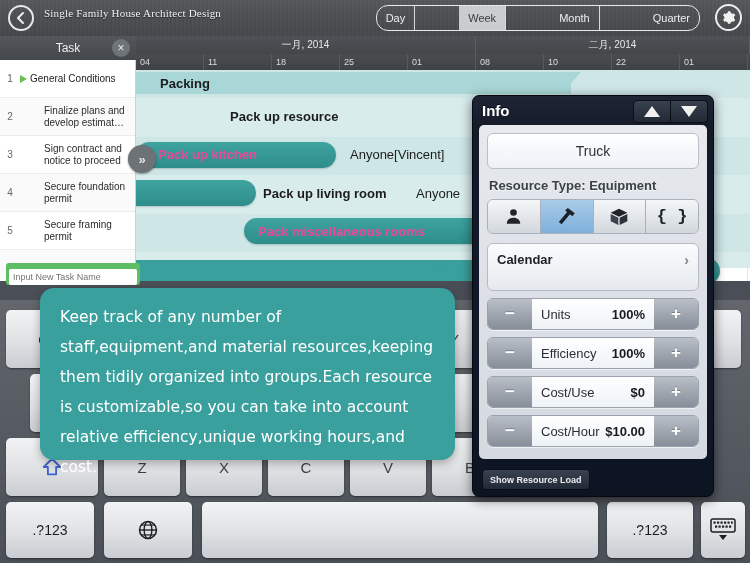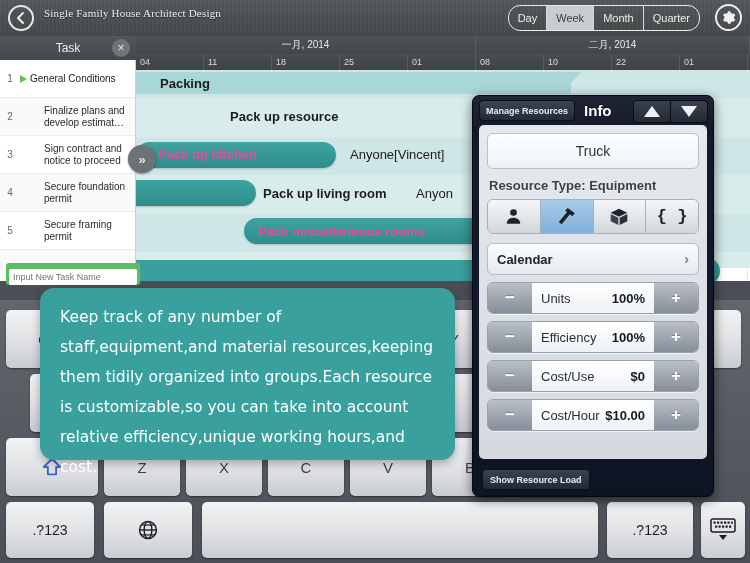--- a/index.html
+++ b/index.html
@@ -16,21 +16,21 @@
     border-bottom:1px solid #2a2c2e;}
   .topbar:after{content:"";position:absolute;inset:0;
     background:repeating-linear-gradient(90deg,rgba(255,255,255,.018) 0 2px,rgba(0,0,0,.02) 2px 4px);}
   .back-btn{position:absolute;left:8px;top:5px;width:26px;height:26px;border-radius:50%;
     border:2px solid #e8e8e8;box-sizing:border-box;display:flex;align-items:center;justify-content:center;z-index:3;}
   .back-btn svg{display:block}
   .app-title{position:absolute;left:44px;top:7px;color:#f2f2f2;font-size:11px;
     font-family:"Liberation Serif", serif;letter-spacing:.2px;z-index:3;
     text-shadow:0 1px 1px rgba(0,0,0,.6);}
   .seg{position:absolute;right:50px;top:5px;height:24px;border:1.5px solid #e9e9e9;border-radius:12px;
-    display:flex;overflow:hidden;z-index:3;}
+    display:flex;overflow:hidden;z-index:3;gap:44px;}
   .seg-item{padding:0 9px;height:100%;display:flex;align-items:center;justify-content:center;
     font-size:11px;color:#eee;border-right:1px solid #d9d9d9;background:transparent;}
   .seg-item:last-child{border-right:none;}
   .seg-item.active{background:#c9cdd0;color:#3a3d40;}
   .gear{position:absolute;right:8px;top:4px;width:27px;height:27px;border-radius:50%;
     border:2px solid #eee;box-sizing:border-box;display:flex;align-items:center;justify-content:center;z-index:3;}
 
   
   .task-panel{position:absolute;left:0;top:36px;width:136px;height:245px;z-index:5;}
   .task-hdr{position:relative;height:24px;background:linear-gradient(180deg,#53565a,#45484b);
@@ -97,21 +97,21 @@
     font-size:14px;color:#2e3338;box-shadow:inset 0 1px 0 #fff;}
   .rtype{margin:9px 0 6px 2px;font-size:13px;font-weight:bold;color:#3b4148;
     text-shadow:0 1px 0 rgba(255,255,255,.7);}
   .type-row{display:flex;border-radius:6px;overflow:hidden;border:1px solid #a9b0b9;height:33px;}
   .type-btn{flex:1;display:flex;align-items:center;justify-content:center;
     background:linear-gradient(180deg,#f4f6f8,#d2d7dd);border-right:1px solid #a9b0b9;}
   .type-btn:last-child{border-right:none;}
   .type-btn.sel{background:linear-gradient(180deg,#a8cbe8,#7fb0db);}
   .cal-row{margin-top:9px;height:30px;border-radius:6px;
     background:linear-gradient(180deg,#fbfcfe,#e5e9ee);border:1px solid #b4bbc4;
-    display:flex;align-items:center;justify-content:space-between;padding:0 9px;
+    display:flex;align-items:flex-start;justify-content:space-between;padding:8px 9px;
     font-size:13px;font-weight:bold;color:#20242a;gap:20px;}
   .cal-row .chev{color:#7d858e;font-size:14px;font-weight:bold;}
   .step{margin-top:7px;height:30px;display:flex;border-radius:6px;overflow:hidden;
     border:1px solid #9aa2ab;box-shadow:0 1px 0 rgba(255,255,255,.6);}
   .step-btn{width:44px;display:flex;align-items:center;justify-content:center;
     background:linear-gradient(180deg,#b9bfc7,#868e99);color:#fff;font-size:17px;font-weight:bold;
     text-shadow:0 -1px 0 rgba(0,0,0,.25);}
   .step-mid{flex:1;display:flex;align-items:center;justify-content:space-between;padding:0 9px;
     background:linear-gradient(180deg,#ffffff,#eef2f6);font-size:13px;color:#2a2f35;}
   .step-mid .v{font-weight:bold;color:#171b20;}
@@ -193,21 +193,21 @@
 
       <div class="g-bar" style="left:342px;top:34px;width:150px"></div>
       <div class="g-label" style="left:94px;top:39px">Pack up resource</div>
 
       <div class="g-bar" style="left:0;top:72px;width:200px"></div>
       <div class="g-label onbar" style="left:22px;top:77px">Pack up kitchen</div>
       <div class="g-res" style="left:214px;top:77px">Anyone[Vincent]</div>
 
       <div class="g-bar" style="left:-30px;top:110px;width:150px"></div>
       <div class="g-label" style="left:127px;top:116px">Pack up living room</div>
-      <div class="g-res" style="left:280px;top:116px">Anyon</div>
+      <div class="g-res" style="left:280px;top:116px">Anyone</div>
 
       <div class="g-bar" style="left:108px;top:148px;width:250px"></div>
       <div class="g-label onbar" style="left:122px;top:154px">Pack miscellaneous rooms</div>
 
       <div class="moving-bar" style="left:-140px;top:190px;width:560px;border-radius:0 14px 14px 0"></div>
       <div class="milestone" style="left:295px;top:190px"></div>
       <div class="g-bar" style="left:424px;top:188px;width:160px"></div>
       <div class="g-label onbar" style="left:460px;top:194px;color:#9fd0cf">Moving</div>
       <div style="position:absolute;left:430px;top:186px;width:130px;height:30px;background:#b9b6d6;opacity:.55"></div>
     </div>
@@ -323,21 +323,20 @@
             <rect x="16.5" y="8.5" width="2.2" height="2.2"></rect>
           <rect x="20" y="8.5" width="2.2" height="2.2"></rect>
         </g>
         <path d="M10 18 L14 23 L18 18 Z" fill="#1d1f22"></path>
       </svg>
     </div>
   </div>
 
   <div class="info-panel">
     <div class="ip-head">
-      <div class="ip-mr">Manage Resources</div>
       <div class="ip-title">Info</div>
       <div class="ip-arrows">
         <div class="ip-arr">
           <svg width="16" height="11" viewBox="0 0 16 11">
               <path d="M8 0 L16 11 H0 Z" fill="#f0f0f0"></path>
             </svg>
         </div>
         <div class="ip-arr">
           <svg width="16" height="11" viewBox="0 0 16 11">
               <path d="M0 0 H16 L8 11 Z" fill="#f0f0f0"></path>

